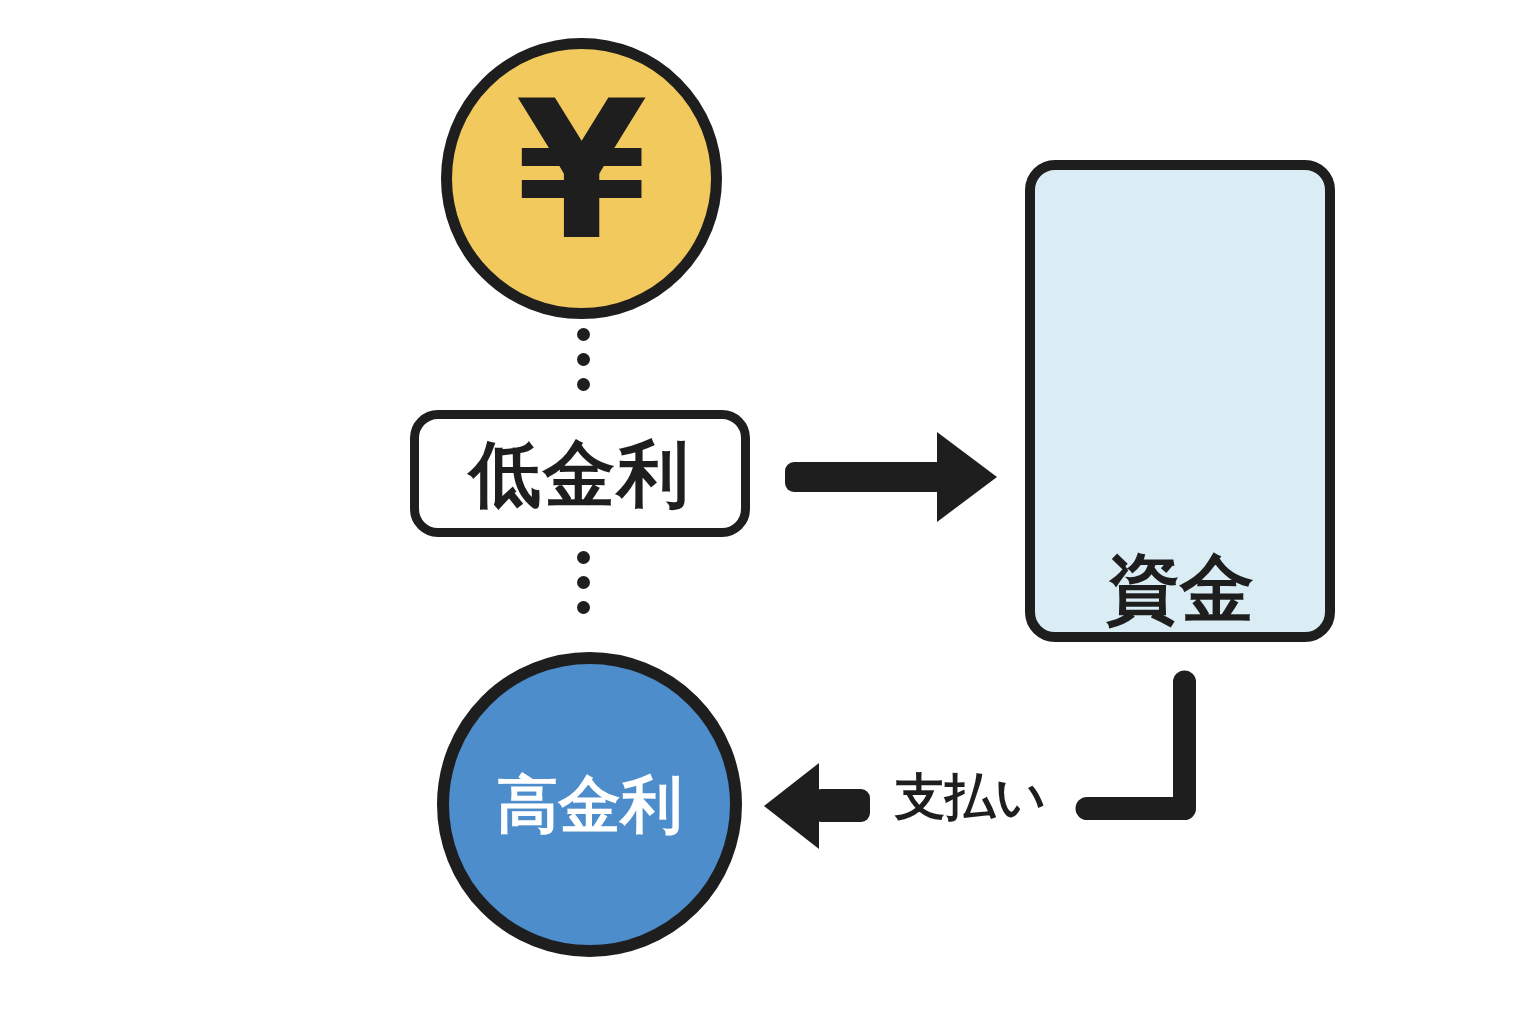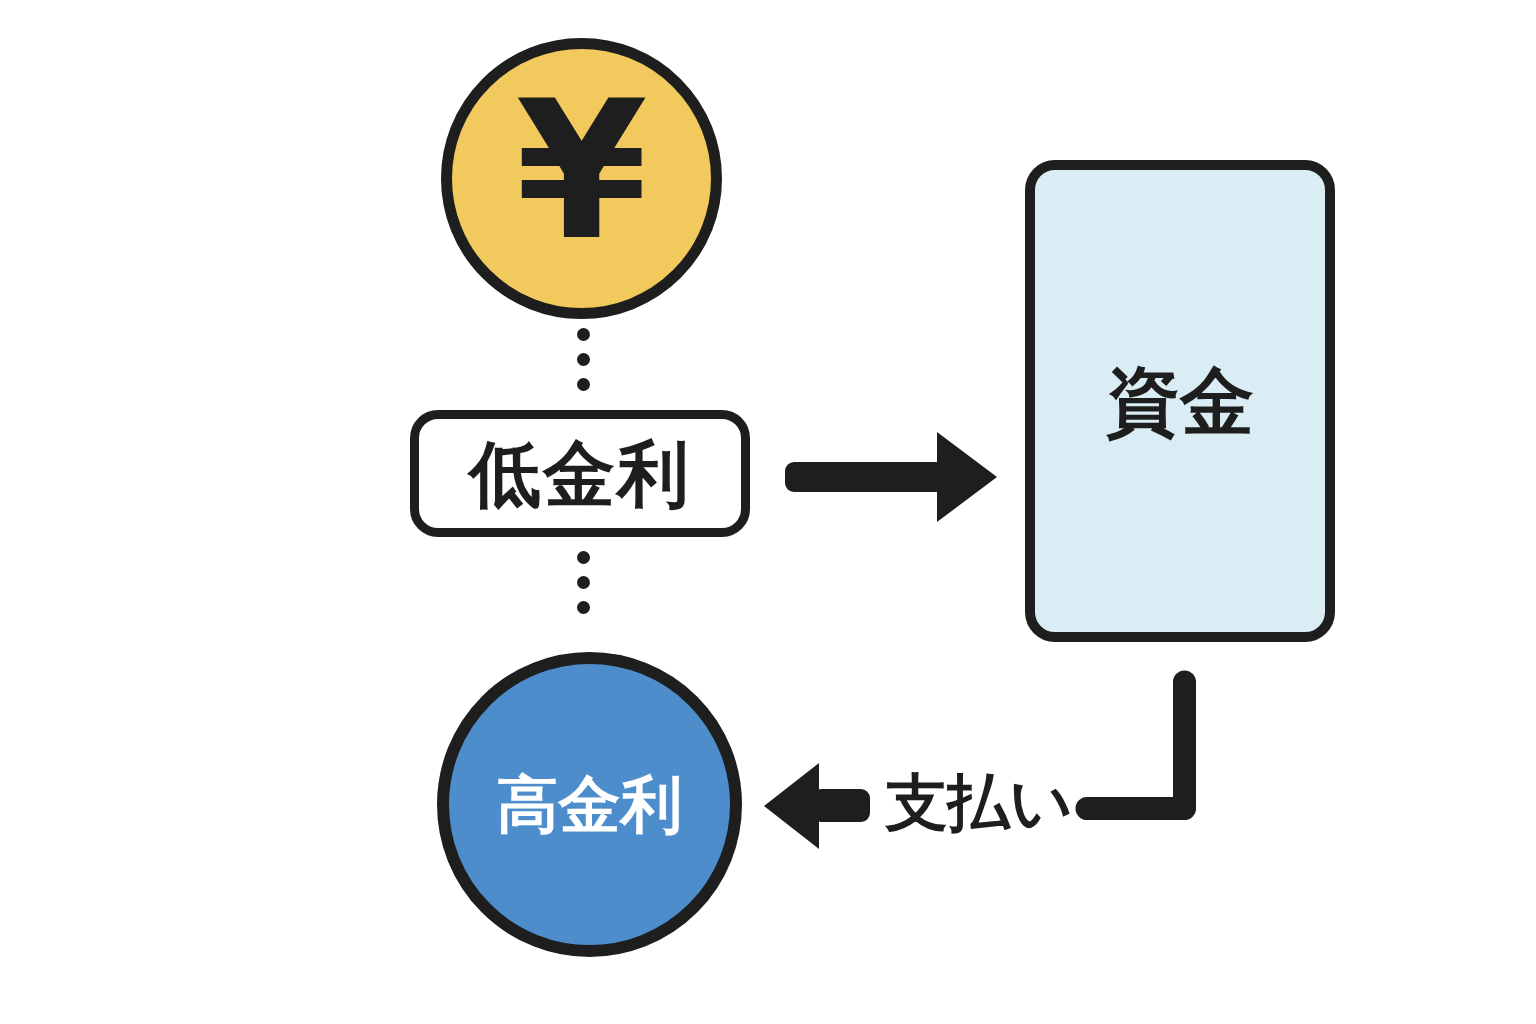--- a/index.html
+++ b/index.html
@@ -83,37 +83,37 @@
   .card {
     position: absolute;
     left: 1025px; top: 160px;
     width: 310px; height: 482px;
     background: var(--card-fill);
     border: 10px solid var(--ink);
     border-radius: 30px;
     display: flex;
     flex-direction: column;
     align-items: center;
-    justify-content: center;
+    justify-content: flex-end;
   }
   .card .line {
     font-size: 74px;
     font-weight: 900;
     color: var(--ink);
     line-height: 88px;
     text-align: center;
     white-space: nowrap;
   }
   
   .payment-label {
     position: absolute;
     left: 868px; top: 772px;
     width: 205px;
-    text-align: right;
-    font-size: 62px;
+    text-align: center;
+    font-size: 50px;
     font-weight: 900;
     color: var(--ink);
     line-height: 1;
     white-space: nowrap;
   }
   
   .hi-circle {
     position: absolute;
     left: 437px; top: 652px;
     width: 305px; height: 305px;

